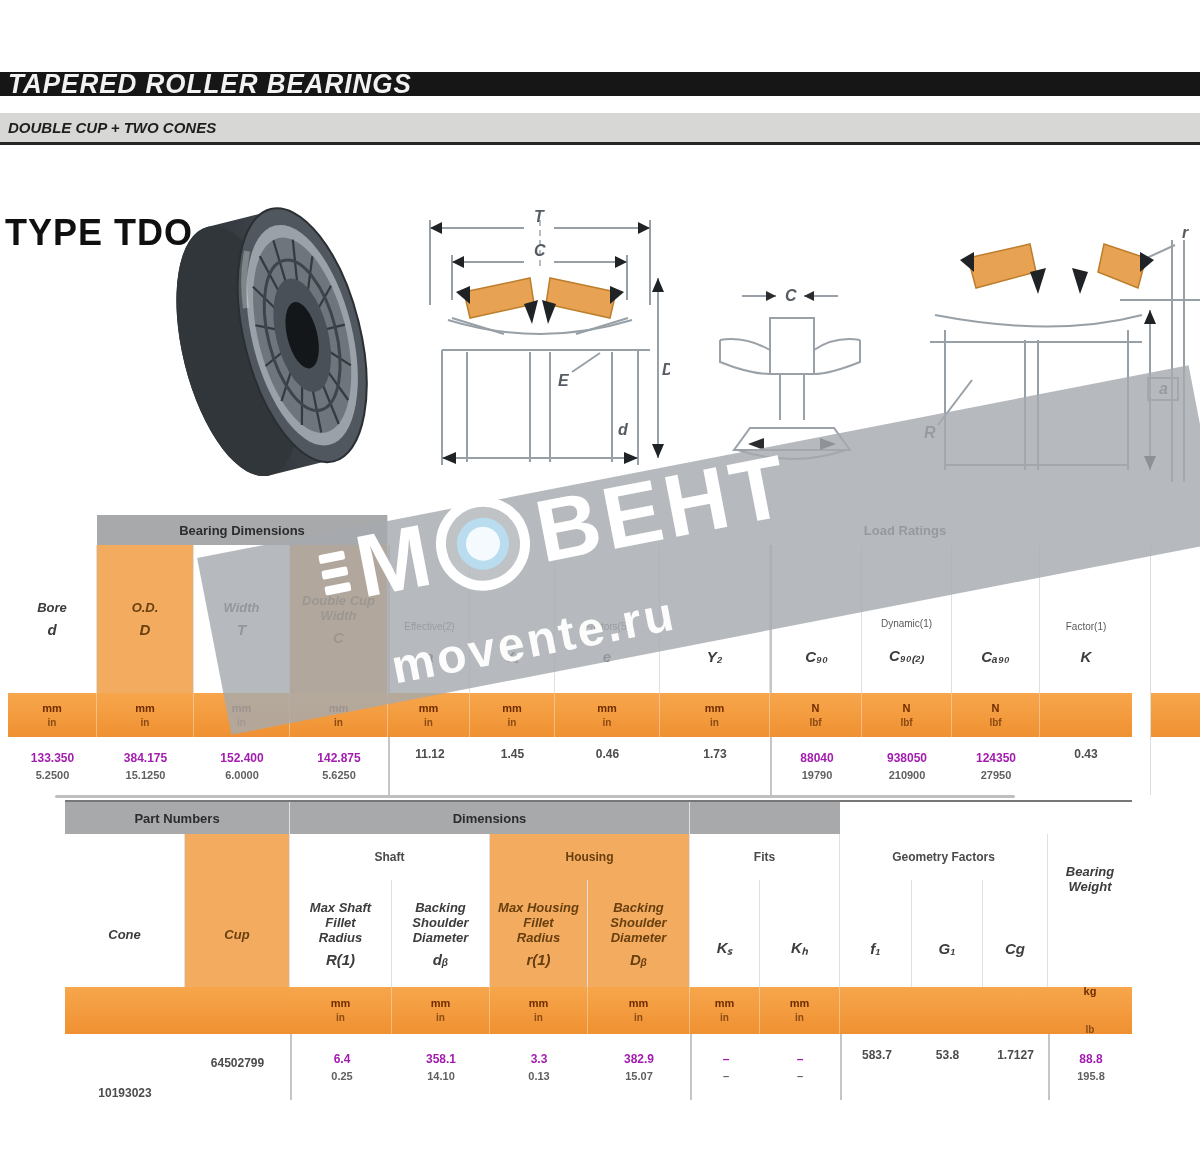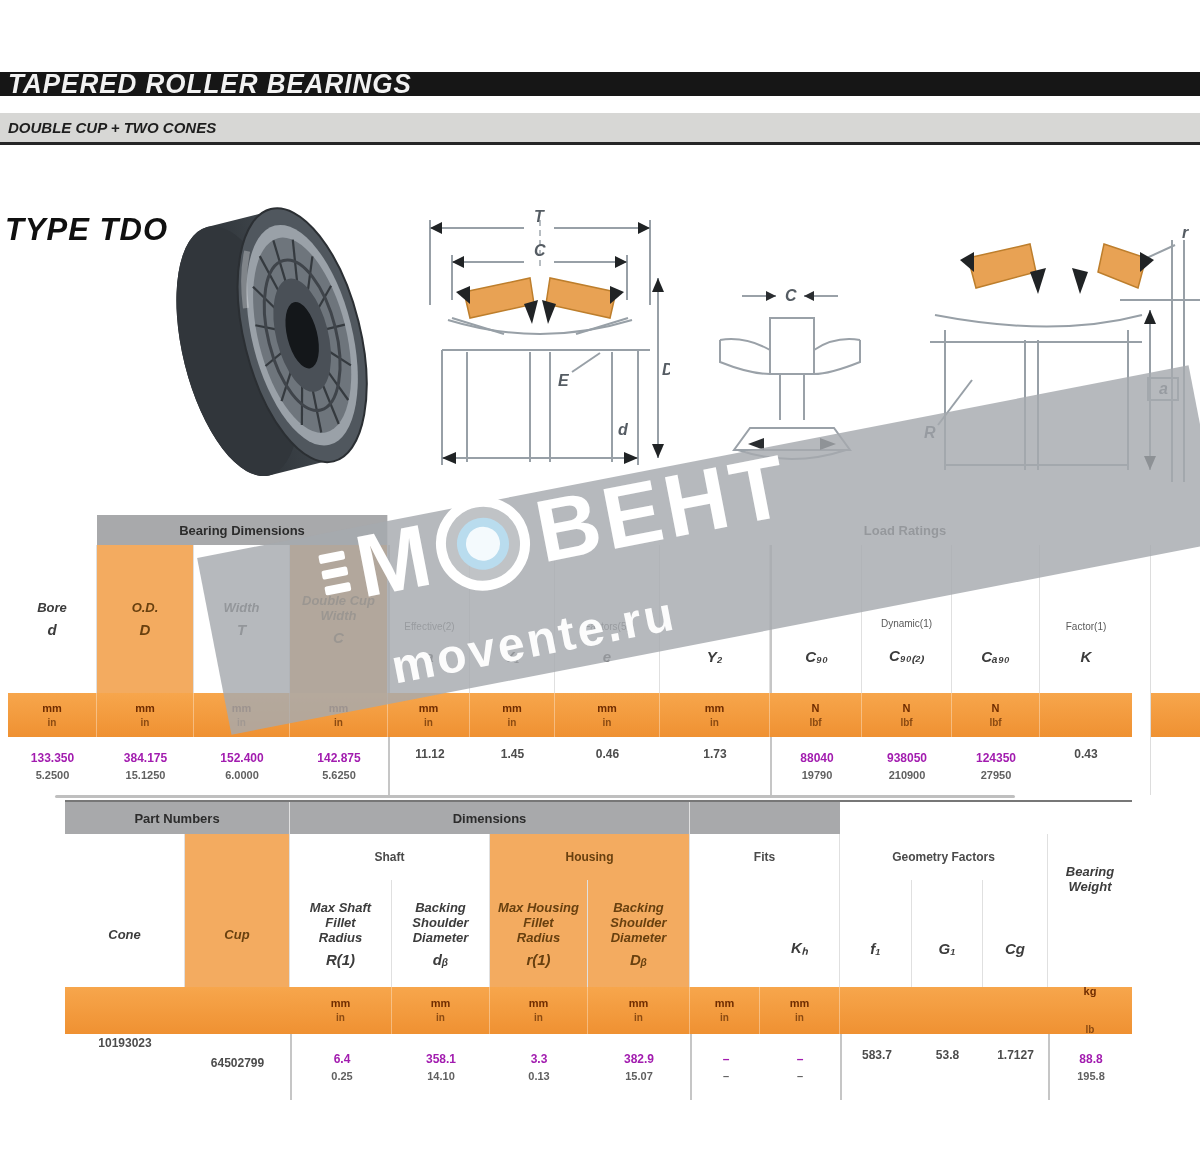--- a/index.html
+++ b/index.html
@@ -6,21 +6,21 @@
   .page{position:relative;width:1200px;height:1165px;background:#ffffff;overflow:hidden;
         font-family:"Liberation Sans",sans-serif;color:#333;}
   
   .banner-black{position:absolute;left:0;top:72px;width:1200px;height:24px;background:#161616;
      display:flex;align-items:center;}
   .banner-black span{color:#f2f2f2;font-weight:800;font-style:italic;font-size:26px;
      letter-spacing:1px;padding-left:8px;transform:scaleY(1.05);white-space:nowrap;}
   .banner-gray{position:absolute;left:0;top:113px;width:1200px;height:29px;background:#d7d7d5;
      border-bottom:3px solid #262626;display:flex;align-items:center;}
   .banner-gray span{color:#1e1e1e;font-weight:800;font-style:italic;font-size:15px;padding-left:8px;}
-  .type-label{position:absolute;left:5px;top:212px;font-size:31px;font-weight:800;font-style:italic;
+  .type-label{position:absolute;left:5px;top:212px;font-size:36px;font-weight:800;
      color:#101010;letter-spacing:1px;}
   
   .t-row{position:absolute;}
   .cell{position:absolute;top:0;bottom:0;display:flex;flex-direction:column;align-items:center;
      justify-content:center;text-align:center;box-sizing:border-box;border-right:1px solid #e0e0e0;}
   .gray{background:#a8a9ab;}
   .gray .gtxt{color:#2c2c2c;font-weight:700;font-size:13px;}
   .orange-h{background:#f3ab60;}
   .orange-h2{background:#e99c49;}
   .whead{font-weight:700;font-size:13px;color:#3c3c3c;line-height:15px;font-style:italic;}
@@ -424,20 +424,23 @@
         <span class="whead">Fillet</span>
         <span class="whead">Radius</span>
         <span class="sym">r(1)</span>
         </div>
       <div class="cell orange-h" style="left:523px;width:102px;">
         <span class="whead">Backing</span>
         <span class="whead">Shoulder</span>
         <span class="whead">Diameter</span>
         <span class="sym">Dᵦ</span>
         </div>
+      <div class="cell" style="left:625px;width:70px;justify-content:flex-end;padding-bottom:30px;">
+        <span class="sym">Kₛ</span>
+        </div>
       <div class="cell" style="left:695px;width:80px;justify-content:flex-end;padding-bottom:30px;">
         <span class="sym">Kₕ</span>
         </div>
       <div class="cell" style="left:775px;width:72px;justify-content:flex-end;padding-bottom:30px;">
         <span class="sym">f₁</span>
         </div>
       <div class="cell" style="left:847px;width:71px;justify-content:flex-end;padding-bottom:30px;">
         <span class="sym">G₁</span>
         </div>
       <div class="cell" style="left:918px;width:65px;justify-content:flex-end;padding-bottom:30px;">
@@ -470,21 +473,21 @@
           <span class="u-top">mm</span>
           <span class="u-bot">in</span>
         </div>
       <div class="cell band" style="left:983px;width:84px;border-right:none;gap:24px;">
           <span class="u-top">kg</span>
           <span class="u-bot">lb</span>
         </div>
     </div>
 
     <div class="t-row" style="left:0;top:232px;width:1067px;height:66px;">
-      <div class="cell" style="left:0;width:120px;border-right:none;justify-content:flex-start;padding-top:2px;">
+      <div class="cell" style="left:0;width:120px;border-right:none;justify-content:flex-end;padding-top:2px;">
           <span class="single">10193023</span>
         </div>
       <div class="cell" style="left:120px;width:105px;border-right:none;justify-content:flex-start;padding-top:14px;margin-top:8px;">
           <span class="single">64502799</span>
         </div>
       <div class="cell sect" style="left:225px;width:102px;border-right:none;">
           <span class="v-top">6.4</span>
           <span class="v-bot">0.25</span>
         </div>
       <div class="cell" style="left:327px;width:98px;border-right:none;">

